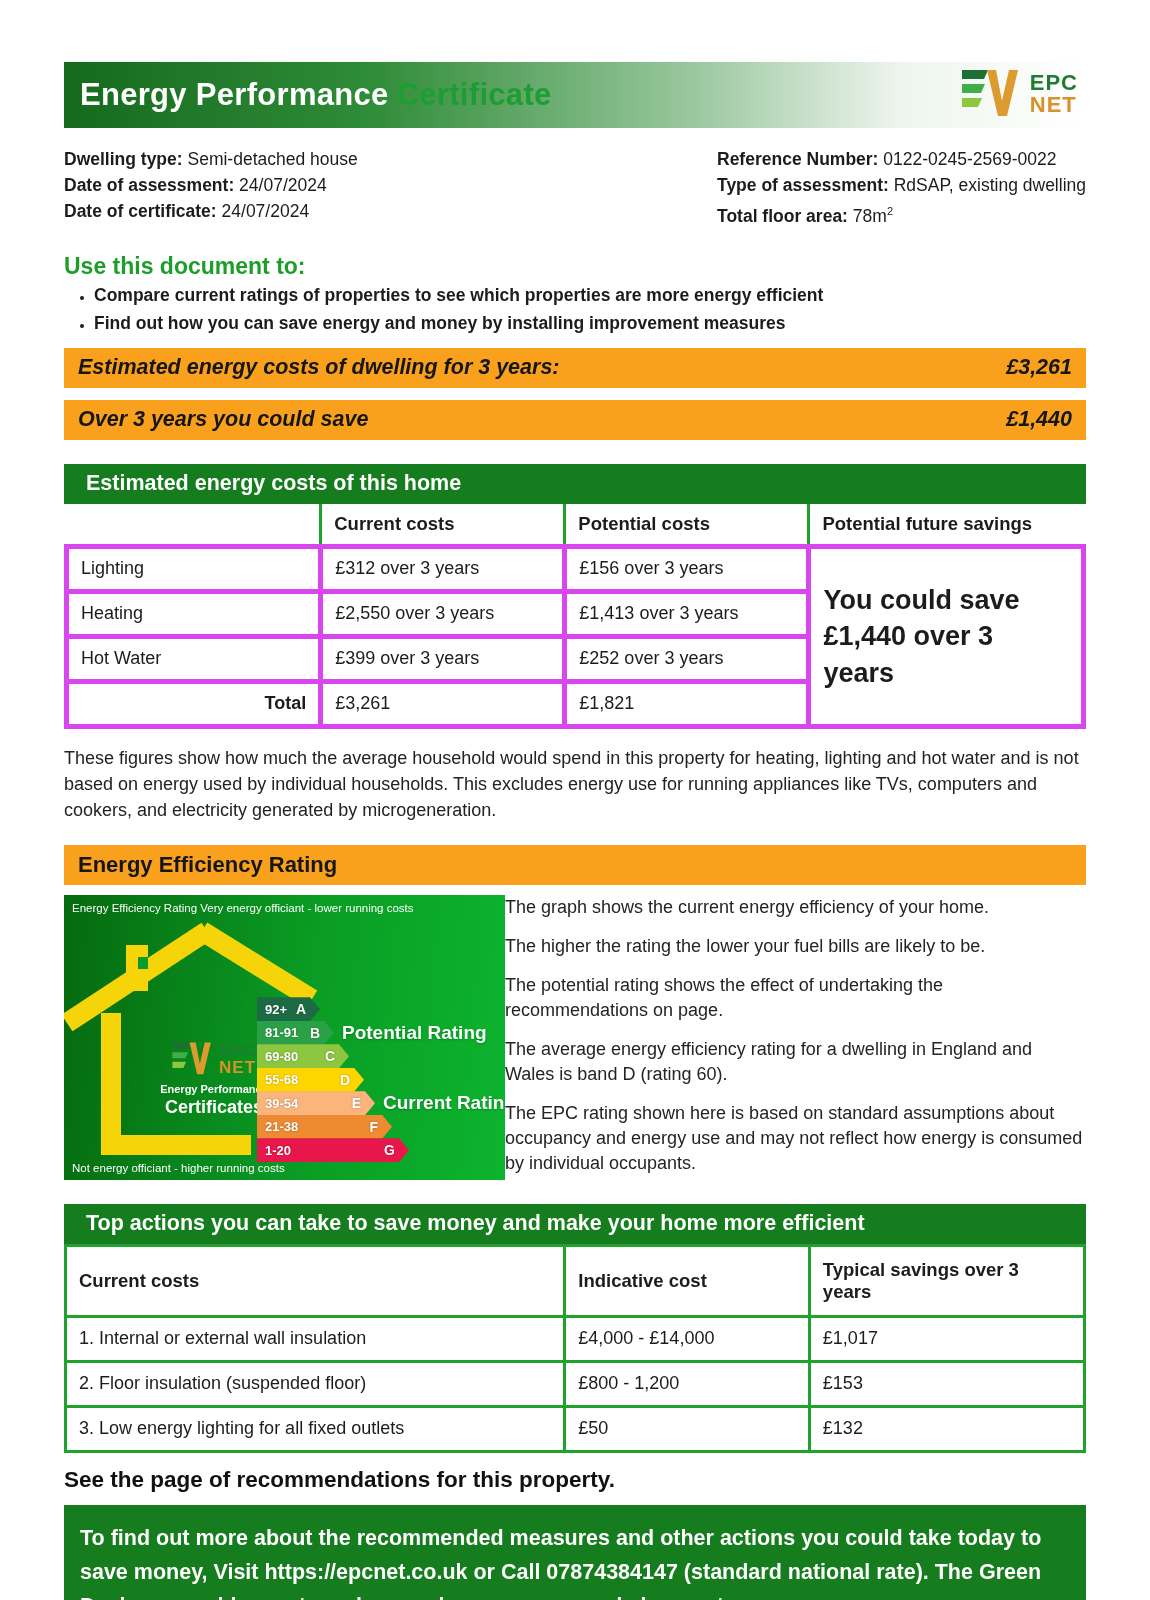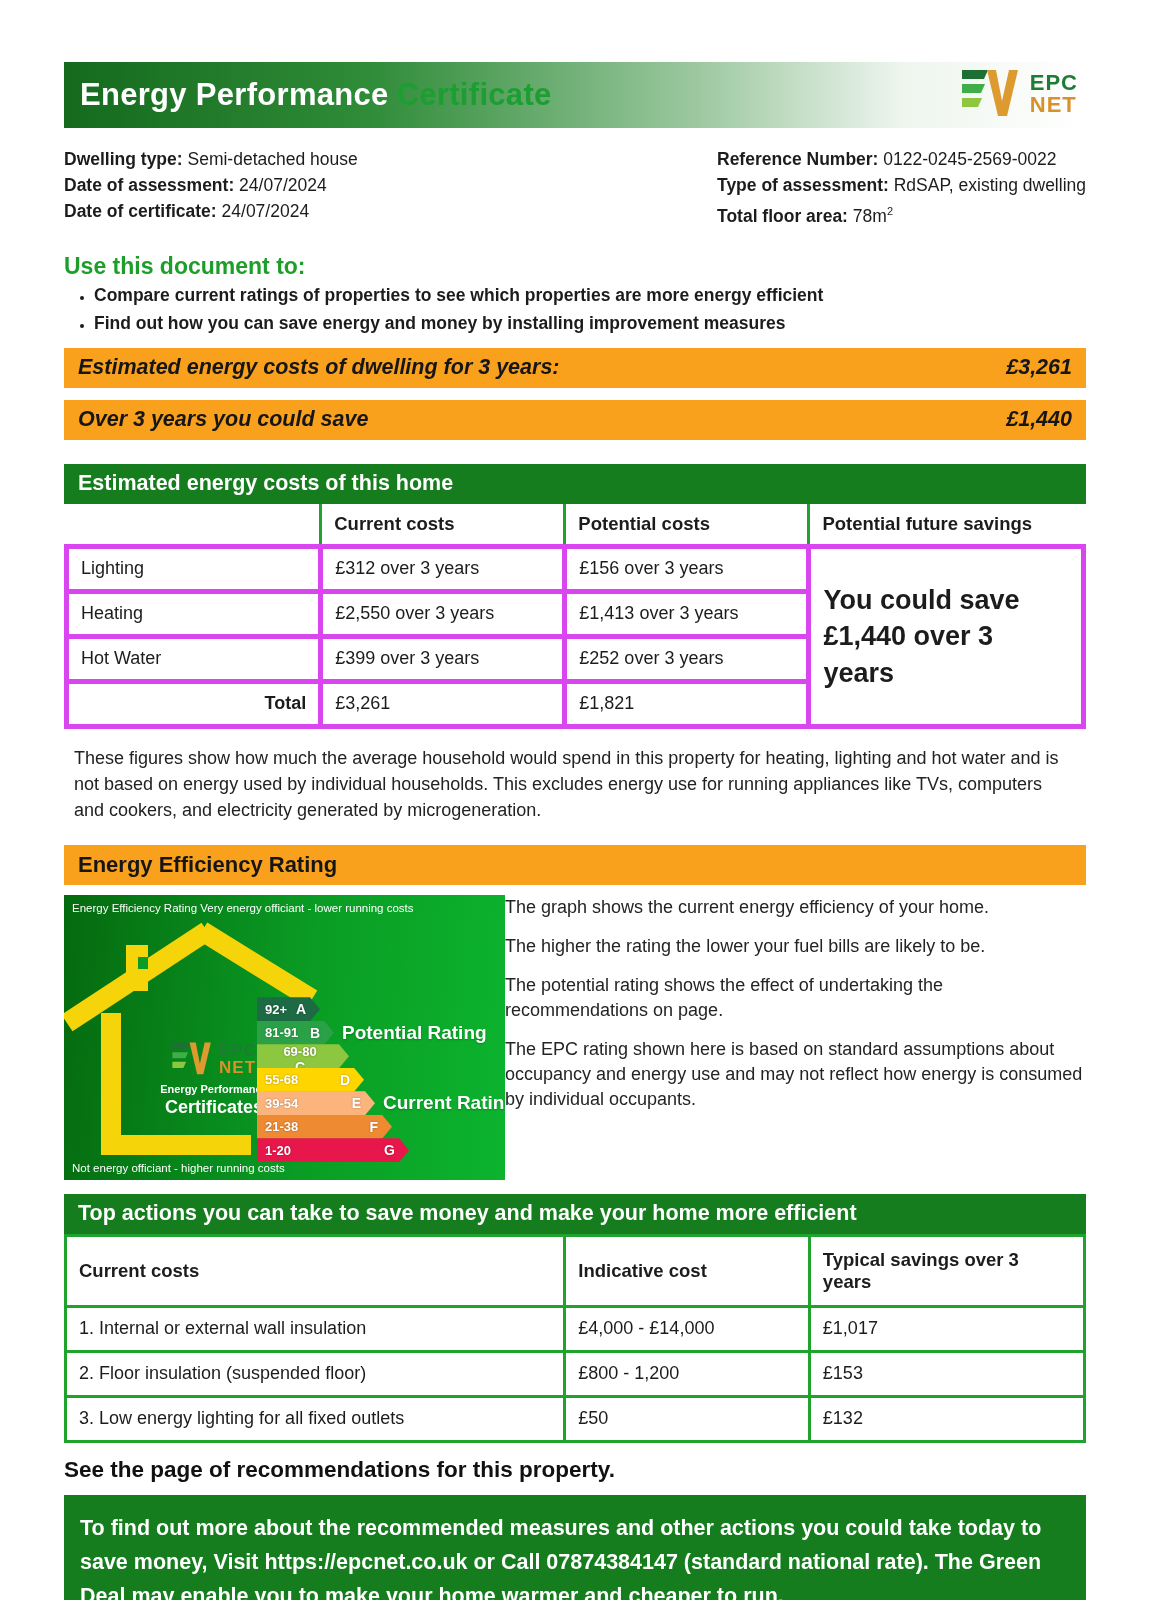--- a/index.html
+++ b/index.html
@@ -27,33 +27,33 @@
   ul.bullets li{margin:2px 0;}
   ul.bullets li::marker{font-size:12px;}
 
   
   .banner{background:#f9a11d;height:40px;display:flex;align-items:center;justify-content:space-between;
           padding:0 14px;font-size:21.5px;font-weight:800;color:#161616;margin-top:12px;font-style:italic;}
   .banner:first-of-type{margin-top:22px;}
 
   
   .bar-green{background:#167d1e;color:#fff;font-weight:800;font-size:21.5px;height:40px;
-             display:flex;align-items:center;padding:0 14px;}
+             display:flex;align-items:center;padding:0 22px;}
   .bar-orange{background:#f9a11d;color:#161616;font-weight:800;font-size:22px;height:40px;
               display:flex;align-items:center;padding:0 14px;}
 
   
   table.costs{width:100%;border-collapse:collapse;font-size:18px;margin-top:0;}
   table.costs th,table.costs td{padding:8px 12px;text-align:left;height:24px;}
   table.costs thead th{border:none;border-left:3px solid #1fa32c;font-weight:700;font-size:18.5px;}
   table.costs thead th:first-child{border-left:none;}
   table.costs tbody td{border:5px solid #d946ef;}
   table.costs .total-lbl{text-align:right;font-weight:800;}
   td.savings{ text-align:center;font-size:27px;font-weight:800;line-height:1.35;vertical-align:middle;}
-  .note{font-size:18px;line-height:26px;margin:16px 10px 22px;color:#222;}
+  .note{font-size:18px;line-height:26px;margin:16px 0 22px;color:#222;}
 
   
   .rating-wrap{display:flex;margin-top:10px;}
   .chart{position:relative;width:441px;height:285px;flex:0 0 441px;
          background:linear-gradient(95deg,#056a0f 0%,#0a9c24 55%,#0cb42e 100%);overflow:hidden;}
   .chart .cap{position:absolute;left:8px;color:#fff;font-size:11.5px;}
   .chart .cap.top{top:7px;}
   .chart .cap.bot{bottom:6px;}
   .house{position:absolute;left:0;top:0;}
   .bands{position:absolute;left:193px;top:106px;}
@@ -216,21 +216,21 @@
           </div>
         </div>
         <div class="band-row">
           <div class="band" style="width: 77px; background: rgb(42, 161, 71);">
             <span class="range">81-91</span>
             <span class="letter">B</span>
           </div>
           <span class="band-note">Potential Rating</span>
         </div>
         <div class="band-row">
-          <div class="band" style="width: 92px; background: rgb(141, 198, 63); flex-direction: column;">
+          <div class="band" style="width: 92px; background: rgb(141, 198, 63);">
             <span class="range">69-80</span>
             <span class="letter">C</span>
           </div>
         </div>
         <div class="band-row">
           <div class="band" style="width: 107px; background: rgb(255, 213, 0);">
             <span class="range">55-68</span>
             <span class="letter">D</span>
           </div>
         </div>
@@ -253,20 +253,21 @@
             <span class="letter">G</span>
           </div>
         </div>
       </div>
       <div class="cap bot">Not energy officiant  - higher running costs</div>
     </div>
     <div class="rating-text">
       <p>The graph shows the current energy efficiency of your home.</p>
       <p>The higher the rating the lower your fuel bills are likely to be.</p>
       <p>The potential rating shows the effect of undertaking the recommendations on page.</p>
+      <p>The average energy efficiency rating for a dwelling in England and Wales is band D (rating 60).</p>
       <p>The EPC rating shown here is based on standard assumptions about occupancy and energy use and may not reflect how energy is consumed by individual occupants.</p>
     </div>
   </div>
 
   <div class="bar-green" style="margin-top:14px;">Top actions you can take to save money and make your home more efficient</div>
   <table class="actions">
     <colgroup>
         <col style="width:49%">
         <col style="width:24%">
         <col style="width:27%">

